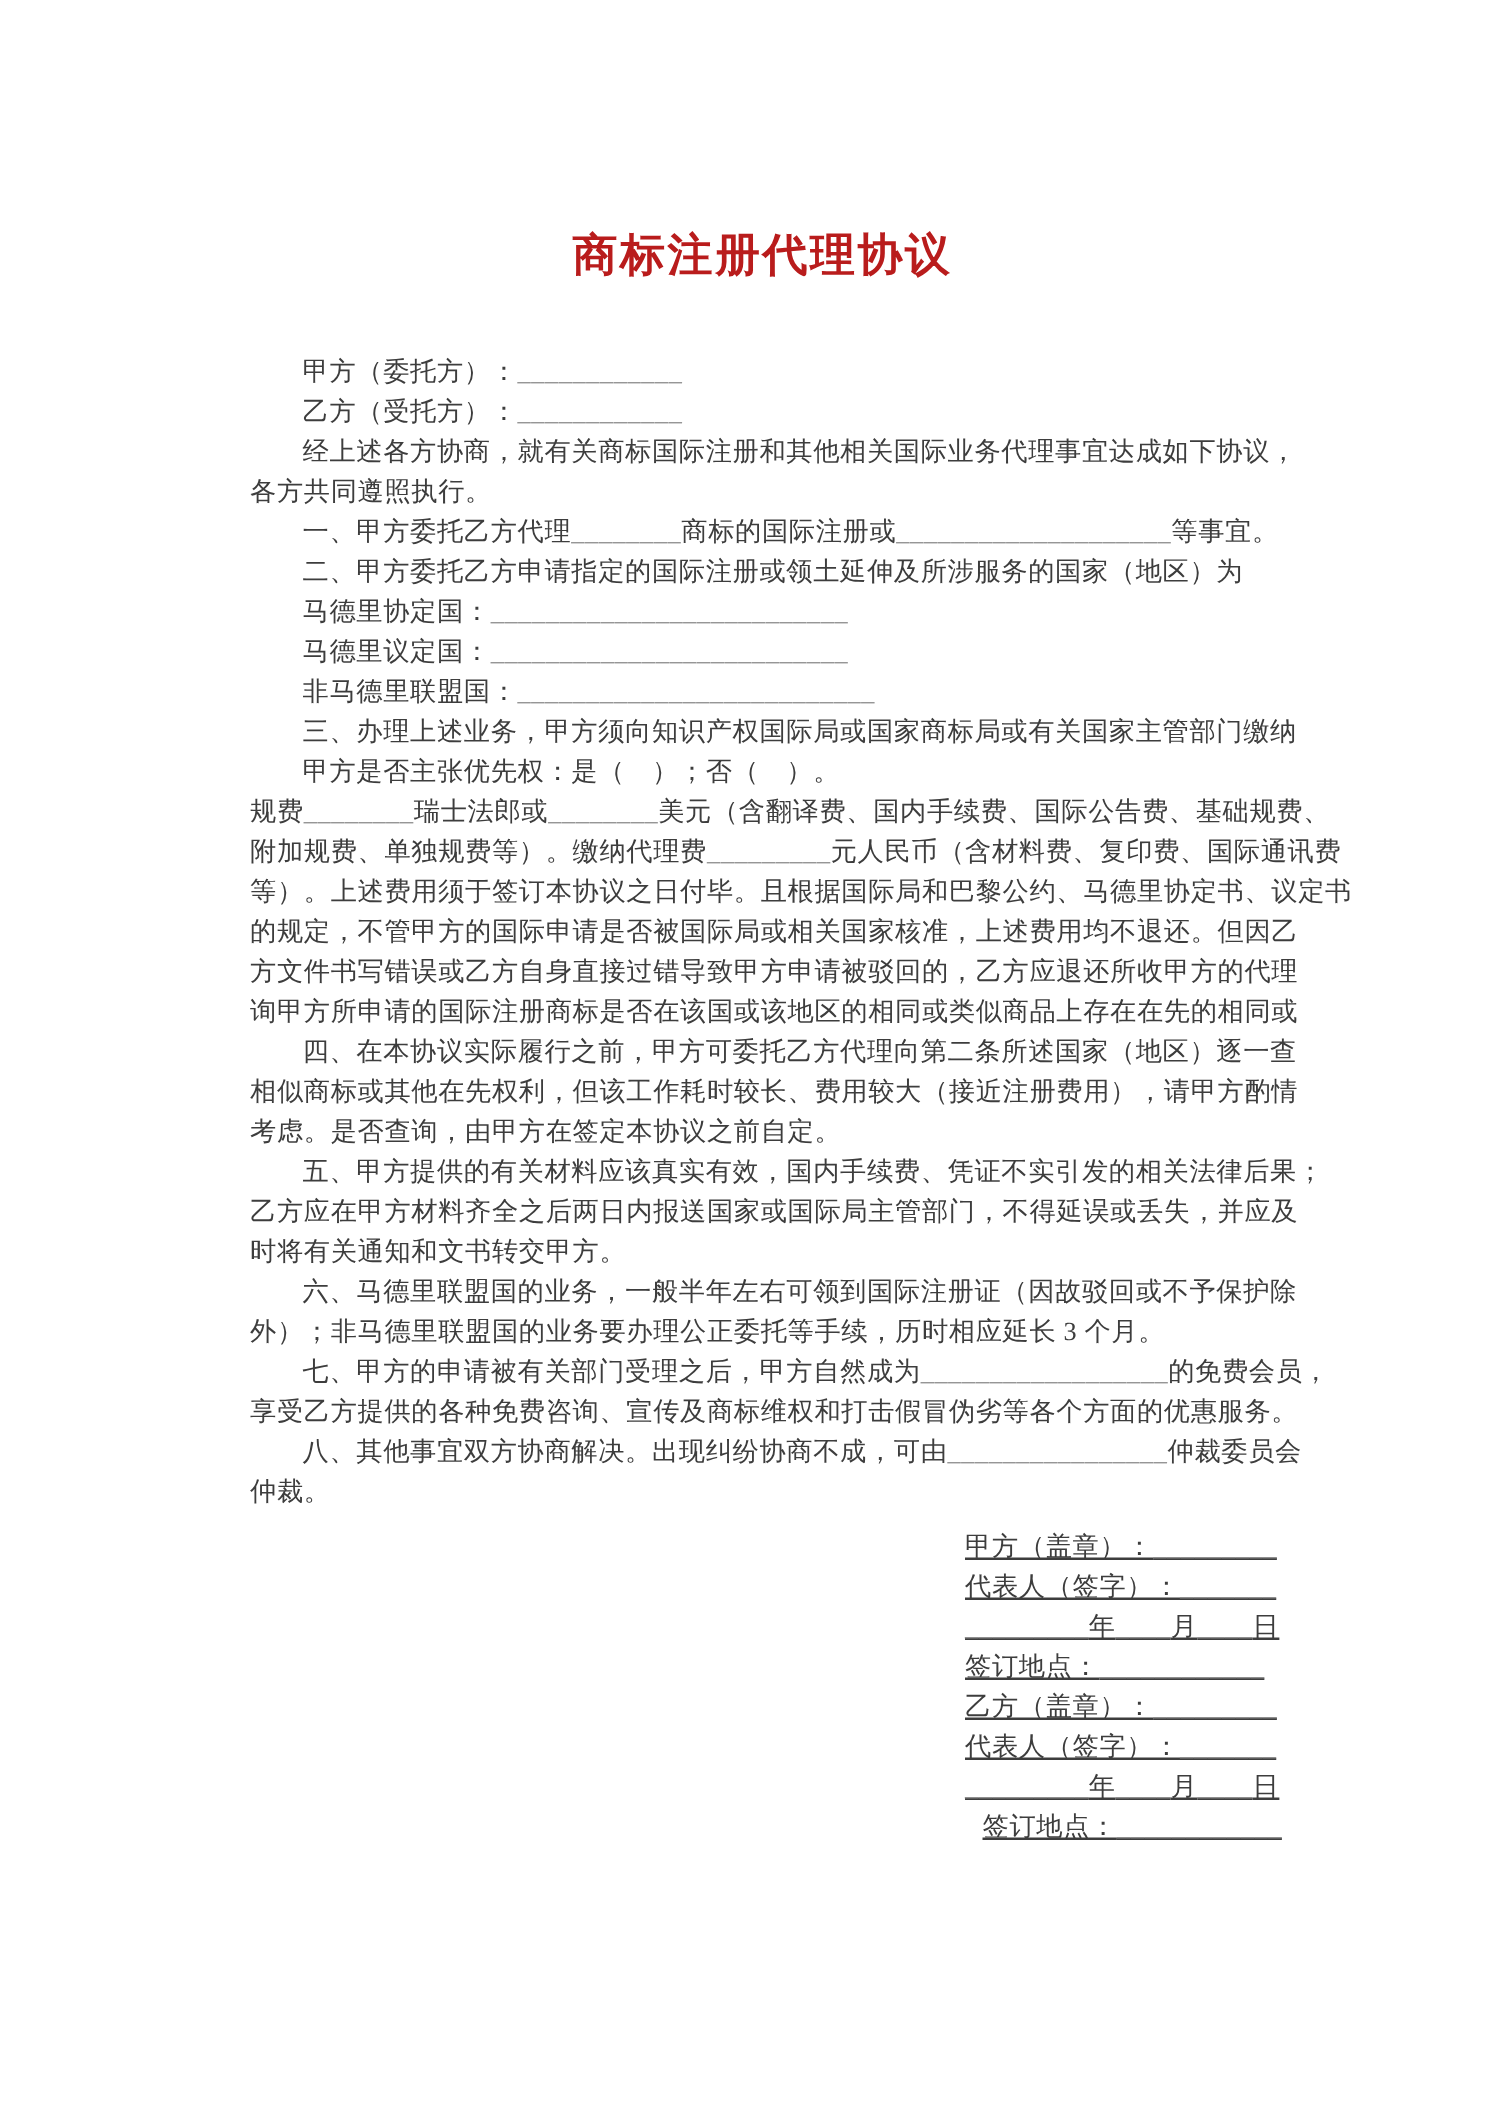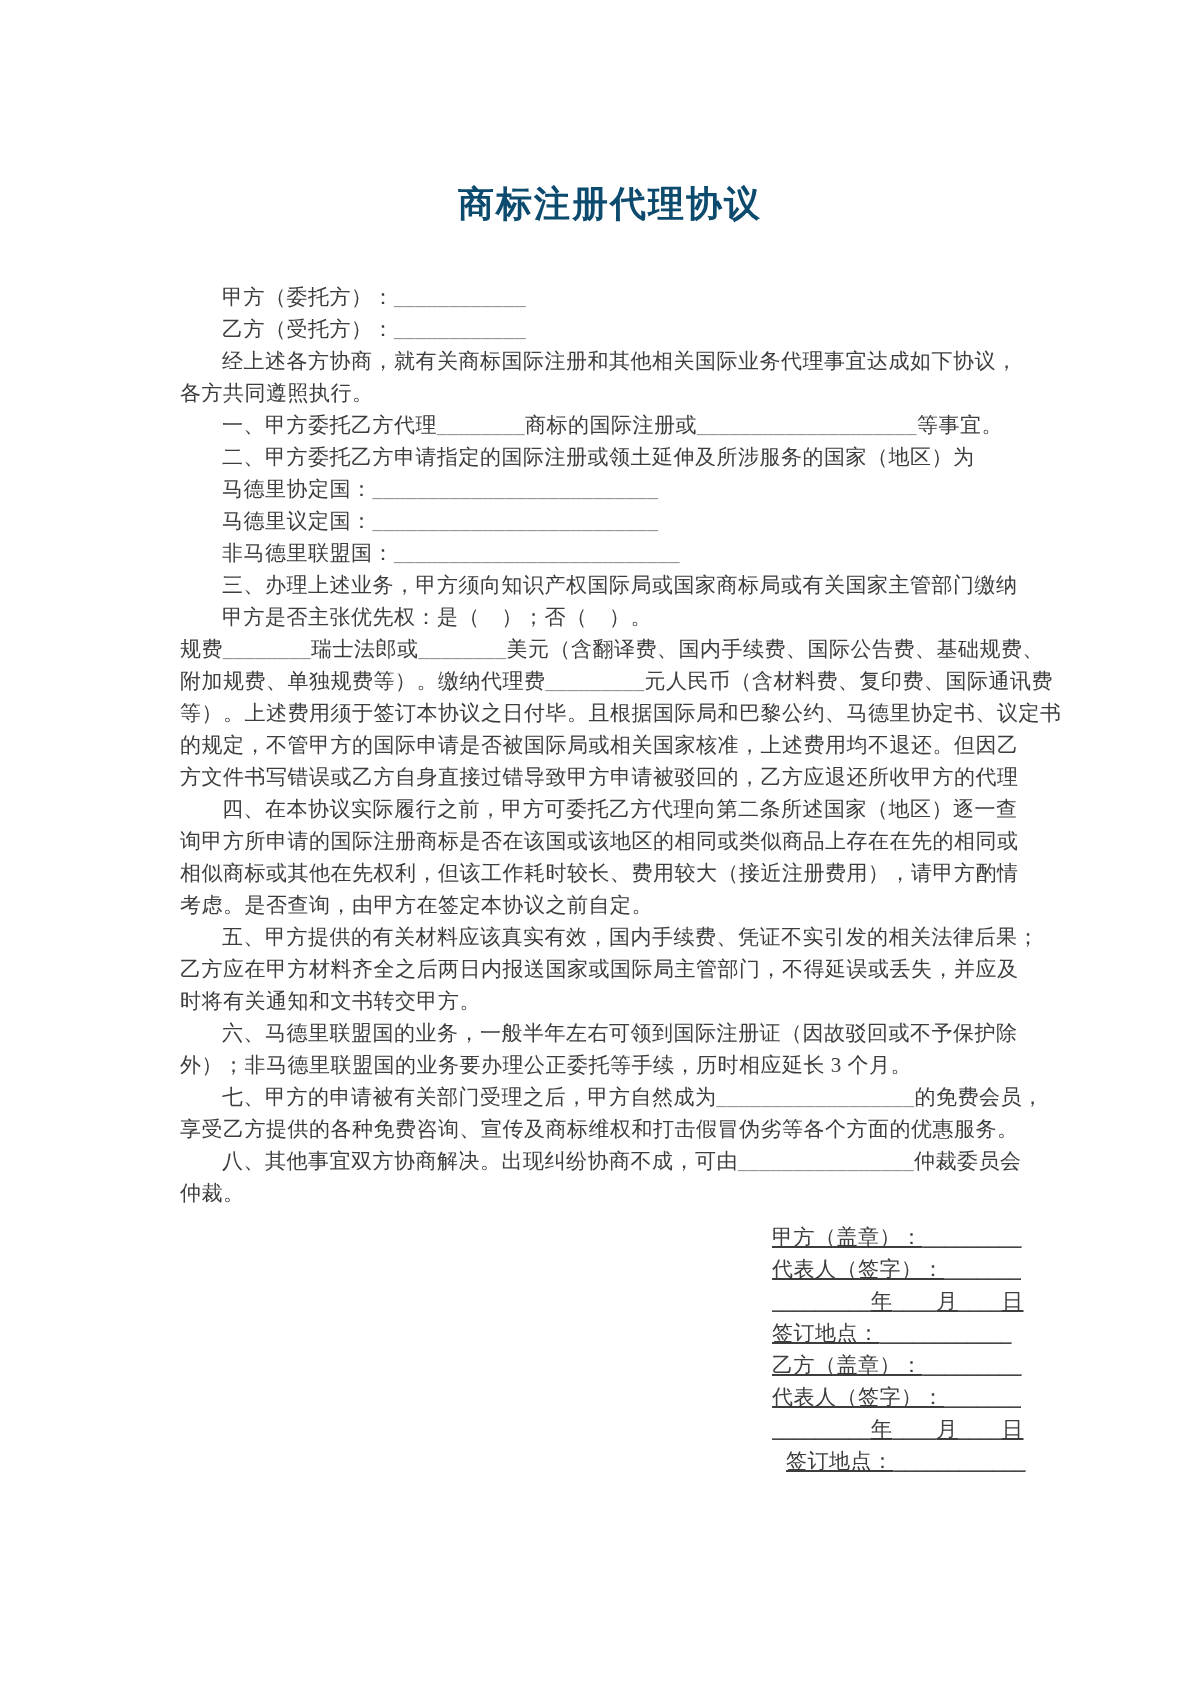--- a/index.html
+++ b/index.html
@@ -13,23 +13,23 @@
     position:relative;
     overflow:hidden;
   }
   .doc-title {
     margin:0;
     text-align:center;
     font-size:36px;
     line-height:48px;
     font-weight:bold;
     letter-spacing:2px;
-    color:#0c4a6e;
+    color:#b91c1c;
   }
-  .doc-body { margin-top:53px; }
+  .doc-body { margin-top:53px;margin-left:20px; }
   .line {
     margin:0;
     font-size:21px;
     line-height:32px;
     white-space:nowrap;
     letter-spacing:0.5px;
   }
   .line.indent { text-indent:42px; }
   .blank { color:#8f8f8f; }
   .signature-block { margin-top:12px; margin-left:592px; }
@@ -60,22 +60,22 @@
     <p class="line indent">马德里协定国：<span class="blank">__________________________</span></p>
     <p class="line indent">马德里议定国：<span class="blank">__________________________</span></p>
     <p class="line indent">非马德里联盟国：<span class="blank">__________________________</span></p>
     <p class="line indent">三、办理上述业务，甲方须向知识产权国际局或国家商标局或有关国家主管部门缴纳</p>
     <p class="line indent">甲方是否主张优先权：是（　）；否（　）。</p>
     <p class="line">规费<span class="blank">________</span>瑞士法郎或<span class="blank">________</span>美元（含翻译费、国内手续费、国际公告费、基础规费、</p>
     <p class="line">附加规费、单独规费等）。缴纳代理费<span class="blank">_________</span>元人民币（含材料费、复印费、国际通讯费</p>
     <p class="line">等）。上述费用须于签订本协议之日付毕。且根据国际局和巴黎公约、马德里协定书、议定书</p>
     <p class="line">的规定，不管甲方的国际申请是否被国际局或相关国家核准，上述费用均不退还。但因乙</p>
     <p class="line">方文件书写错误或乙方自身直接过错导致甲方申请被驳回的，乙方应退还所收甲方的代理</p>
+    <p class="line">询甲方所申请的国际注册商标是否在该国或该地区的相同或类似商品上存在在先的相同或</p>
     <p class="line indent">四、在本协议实际履行之前，甲方可委托乙方代理向第二条所述国家（地区）逐一查</p>
-    <p class="line">询甲方所申请的国际注册商标是否在该国或该地区的相同或类似商品上存在在先的相同或</p>
     <p class="line">相似商标或其他在先权利，但该工作耗时较长、费用较大（接近注册费用），请甲方酌情</p>
     <p class="line">考虑。是否查询，由甲方在签定本协议之前自定。</p>
     <p class="line indent">五、甲方提供的有关材料应该真实有效，国内手续费、凭证不实引发的相关法律后果；</p>
     <p class="line">乙方应在甲方材料齐全之后两日内报送国家或国际局主管部门，不得延误或丢失，并应及</p>
     <p class="line">时将有关通知和文书转交甲方。</p>
     <p class="line indent">六、马德里联盟国的业务，一般半年左右可领到国际注册证（因故驳回或不予保护除</p>
     <p class="line">外）；非马德里联盟国的业务要办理公正委托等手续，历时相应延长 3 个月。</p>
     <p class="line indent">七、甲方的申请被有关部门受理之后，甲方自然成为<span class="blank">__________________</span>的免费会员，</p>
     <p class="line">享受乙方提供的各种免费咨询、宣传及商标维权和打击假冒伪劣等各个方面的优惠服务。</p>
     <p class="line indent">八、其他事宜双方协商解决。出现纠纷协商不成，可由<span class="blank">________________</span>仲裁委员会</p>

